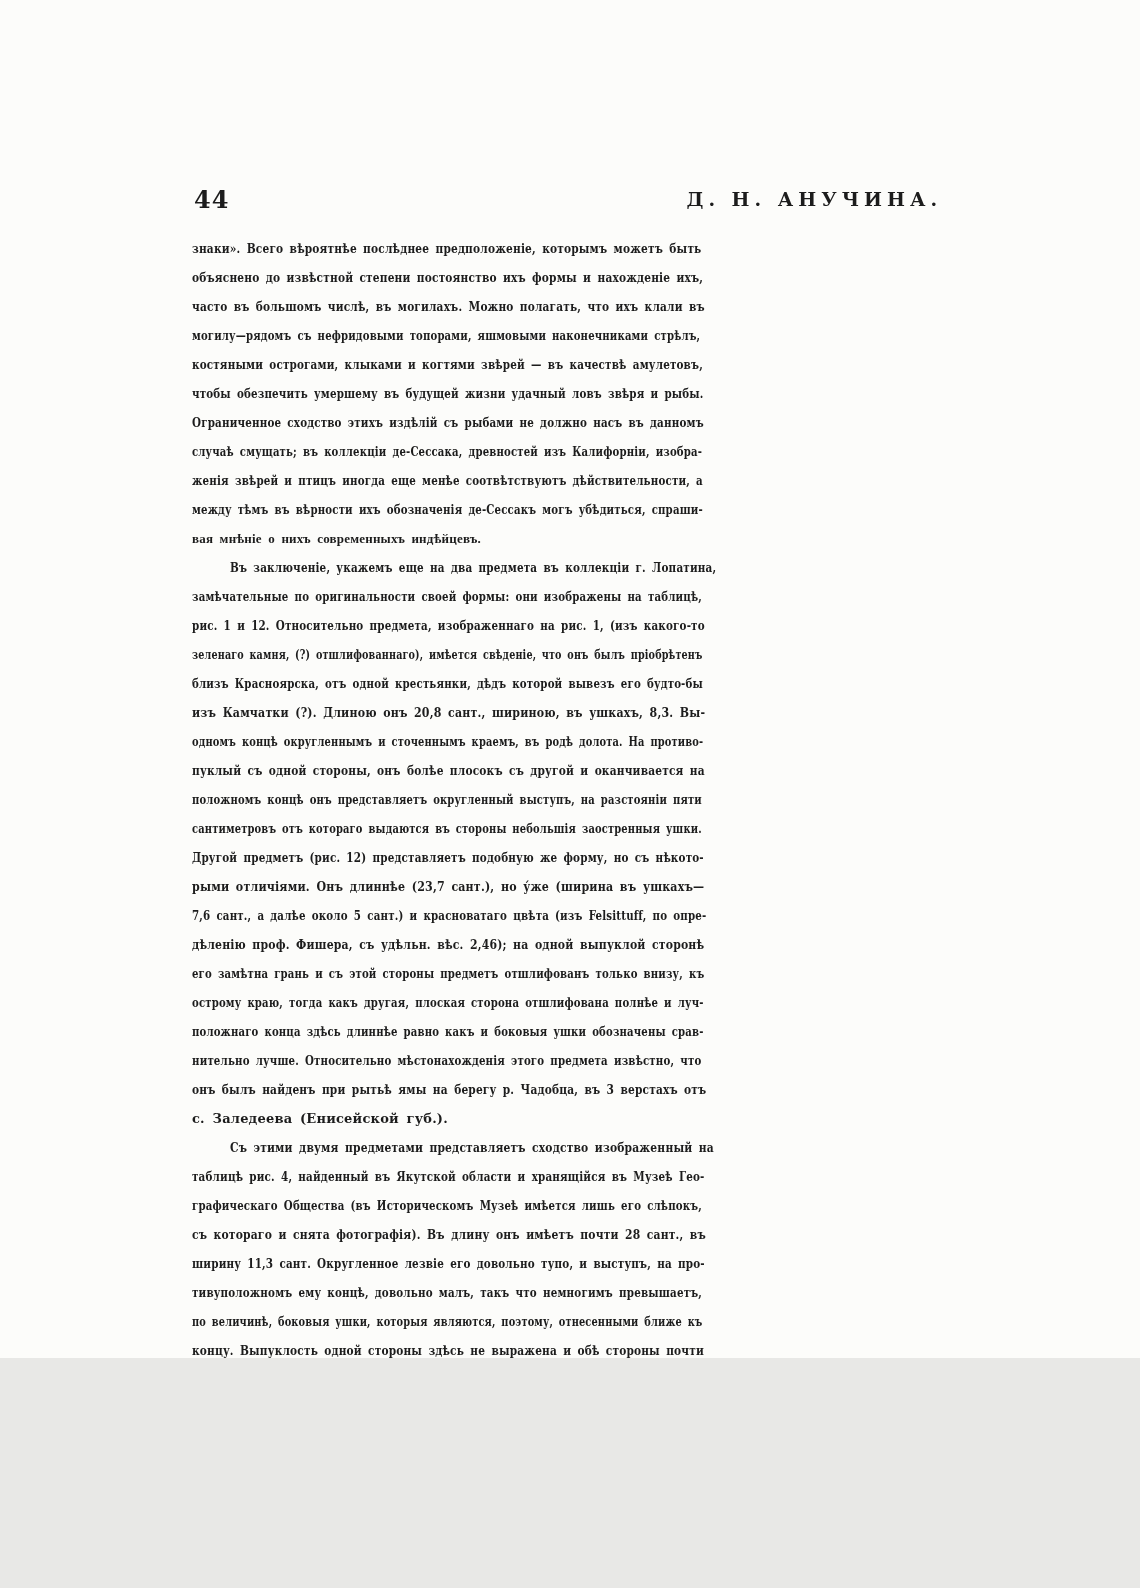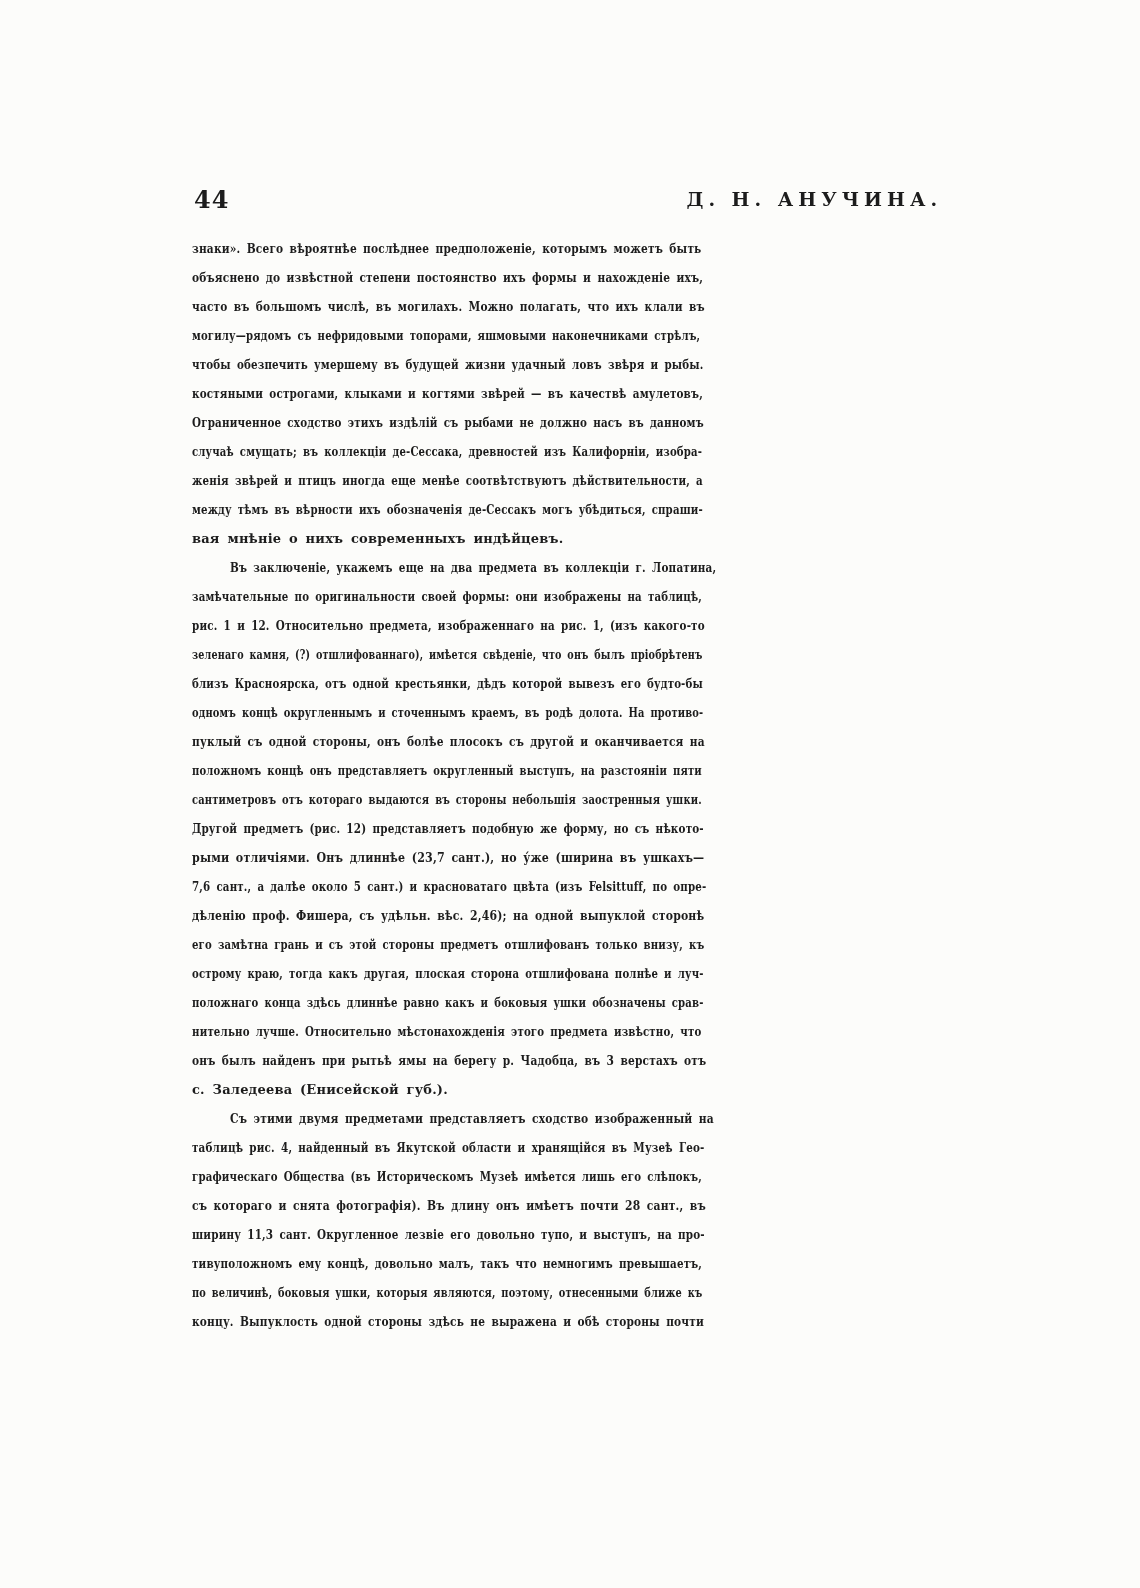--- a/index.html
+++ b/index.html
@@ -1,18 +1,18 @@
 <!DOCTYPE html>
 <html><head>
 <meta charset="utf-8">
 <style>
   html,body{margin:0;padding:0;background:#e8e8e6;}
   .page{
     position:relative;
-    width:1140px;height:1588px;
+    width:1140px;height:1358px;
     margin:0 auto;
     background:#fcfcfa;
     font-family:"DejaVu Serif", serif;
     color:#1c1c1c;
     overflow:hidden;
   }
   .page-header{
     position:absolute;
     top:185px;left:192px;width:750px;height:28px;
   }
@@ -51,32 +51,33 @@
   <div class="page-header">
     <span class="page-number">44</span>
     <span class="running-title">Д. Н. АНУЧИНА.</span>
   </div>
 
   <div class="page-body">
     <div class="line"><span style="transform: scaleX(0.8162);">знаки». Всего вѣроятнѣе послѣднее предположеніе, которымъ можетъ быть</span></div>
     <div class="line"><span style="transform: scaleX(0.816);">объяснено до извѣстной степени постоянство ихъ формы и нахожденіе ихъ,</span></div>
     <div class="line"><span style="transform: scaleX(0.8135);">часто въ большомъ числѣ, въ могилахъ. Можно полагать, что ихъ клали въ</span></div>
     <div class="line"><span style="transform: scaleX(0.7768);">могилу—рядомъ съ нефридовыми топорами, яшмовыми наконечниками стрѣлъ,</span></div>
+    <div class="line"><span style="transform: scaleX(0.8);">костяными острогами, клыками и когтями звѣрей — въ качествѣ амулетовъ,</span></div>
     <div class="line"><span style="transform: scaleX(0.7921);">чтобы обезпечить умершему въ будущей жизни удачный ловъ звѣря и рыбы.</span></div>
-    <div class="line"><span style="transform: scaleX(0.8);">костяными острогами, клыками и когтями звѣрей — въ качествѣ амулетовъ,</span></div>
     <div class="line"><span style="transform: scaleX(0.7956);">Ограниченное сходство этихъ издѣлій съ рыбами не должно насъ въ данномъ</span></div>
     <div class="line"><span style="transform: scaleX(0.7793);">случаѣ смущать; въ коллекціи де-Сессака, древностей изъ Калифорніи, изобра-</span></div>
     <div class="line"><span style="transform: scaleX(0.7923);">женія звѣрей и птицъ иногда еще менѣе соотвѣтствуютъ дѣйствительности, а</span></div>
     <div class="line"><span style="transform: scaleX(0.7838);">между тѣмъ въ вѣрности ихъ обозначенія де-Сессакъ могъ убѣдиться, спраши-</span></div>
-    <div class="line no-stretch"><span style="transform: none;">вая мнѣніе о нихъ современныхъ индѣйцевъ.</span></div>
+    <div class="line no-stretch"><span style="transform: none; font-family: Liberation Serif, serif;">вая мнѣніе о нихъ современныхъ индѣйцевъ.</span></div>
     <div class="line indent"><span style="transform: scaleX(0.8018);">Въ заключеніе, укажемъ еще на два предмета въ коллекціи г. Лопатина,</span></div>
     <div class="line"><span style="transform: scaleX(0.7853);">замѣчательные по оригинальности своей формы: они изображены на таблицѣ,</span></div>
     <div class="line"><span style="transform: scaleX(0.7966);">рис. 1 и 12. Относительно предмета, изображеннаго на рис. 1, (изъ какого-то</span></div>
     <div class="line"><span style="transform: scaleX(0.7385);">зеленаго камня, (?) отшлифованнаго), имѣется свѣденіе, что онъ былъ пріобрѣтенъ</span></div>
     <div class="line"><span style="transform: scaleX(0.787);">близъ Красноярска, отъ одной крестьянки, дѣдъ которой вывезъ его будто-бы</span></div>
+    <div class="line"><span style="transform: scaleX(0.8462);">изъ Камчатки (?). Длиною онъ 20,8 сант., шириною, въ ушкахъ, 8,3. Вы-</span></div>
     <div class="line"><span style="transform: scaleX(0.7595);">одномъ концѣ округленнымъ и сточеннымъ краемъ, въ родѣ долота. На противо-</span></div>
     <div class="line"><span style="transform: scaleX(0.8165);">пуклый съ одной стороны, онъ болѣе плосокъ съ другой и оканчивается на</span></div>
     <div class="line"><span style="transform: scaleX(0.7681);">положномъ концѣ онъ представляетъ округленный выступъ, на разстояніи пяти</span></div>
     <div class="line"><span style="transform: scaleX(0.7629);">сантиметровъ отъ котораго выдаются въ стороны небольшія заостренныя ушки.</span></div>
     <div class="line"><span style="transform: scaleX(0.8011);">Другой предметъ (рис. 12) представляетъ подобную же форму, но съ нѣкото-</span></div>
     <div class="line"><span style="transform: scaleX(0.8502);">рыми отличіями. Онъ длиннѣе (23,7 сант.), но у́же (ширина въ ушкахъ—</span></div>
     <div class="line"><span style="transform: scaleX(0.79);">7,6 сант., а далѣе около 5 сант.) и красноватаго цвѣта (изъ Felsittuff, по опре-</span></div>
     <div class="line"><span style="transform: scaleX(0.8367);">дѣленію проф. Фишера, съ удѣльн. вѣс. 2,46); на одной выпуклой сторонѣ</span></div>
     <div class="line"><span style="transform: scaleX(0.7793);">его замѣтна грань и съ этой стороны предметъ отшлифованъ только внизу, къ</span></div>
     <div class="line"><span style="transform: scaleX(0.7787);">острому краю, тогда какъ другая, плоская сторона отшлифована полнѣе и луч-</span></div>

